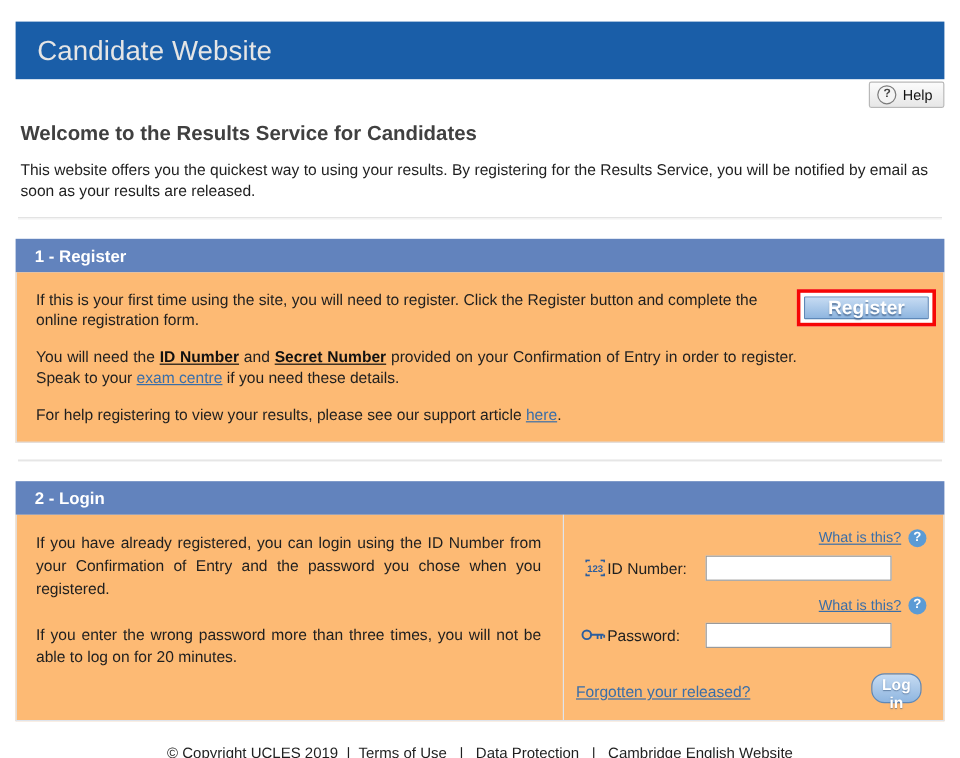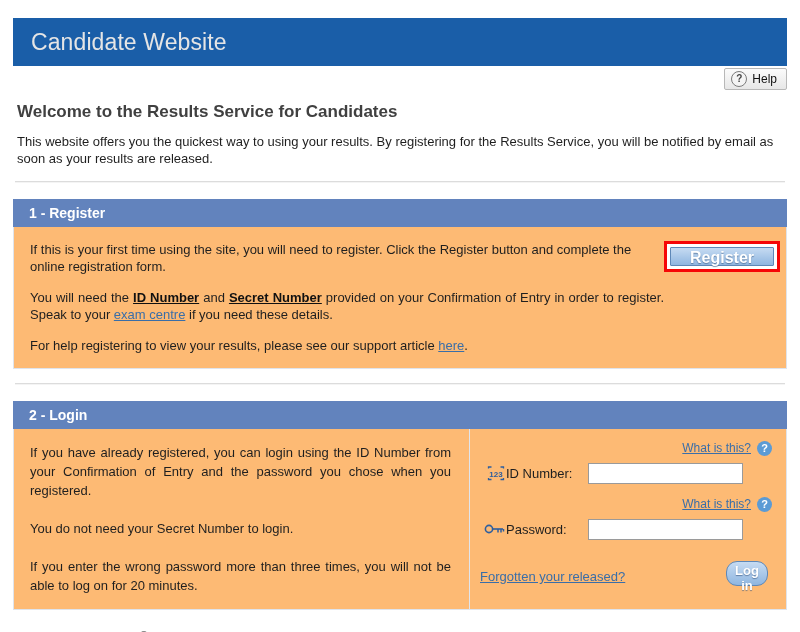--- a/index.html
+++ b/index.html
@@ -325,21 +325,20 @@
   <div class="hr"></div>
 
   <div class="panel">
     <div class="panel-head">
       <span class="panel-head-text">2 - Login</span>
     </div>
     <div class="panel-body login-body">
 
       <div class="login-left">
         <p class="login-p">If you have already registered, you can login using the ID Number from your Confirmation of Entry and the password you chose when you registered.</p>
-        <p class="login-p">You do not need your Secret Number to login.</p>
         <p class="login-p">If you enter the wrong password more than three times, you will not be able to log on for 20 minutes.</p>
       </div>
 
       <div class="login-right">
 
         <div class="wit-row">
           <a class="wit-link">What is this?</a>
           <span class="qmark-blue">?</span>
         </div>
 

